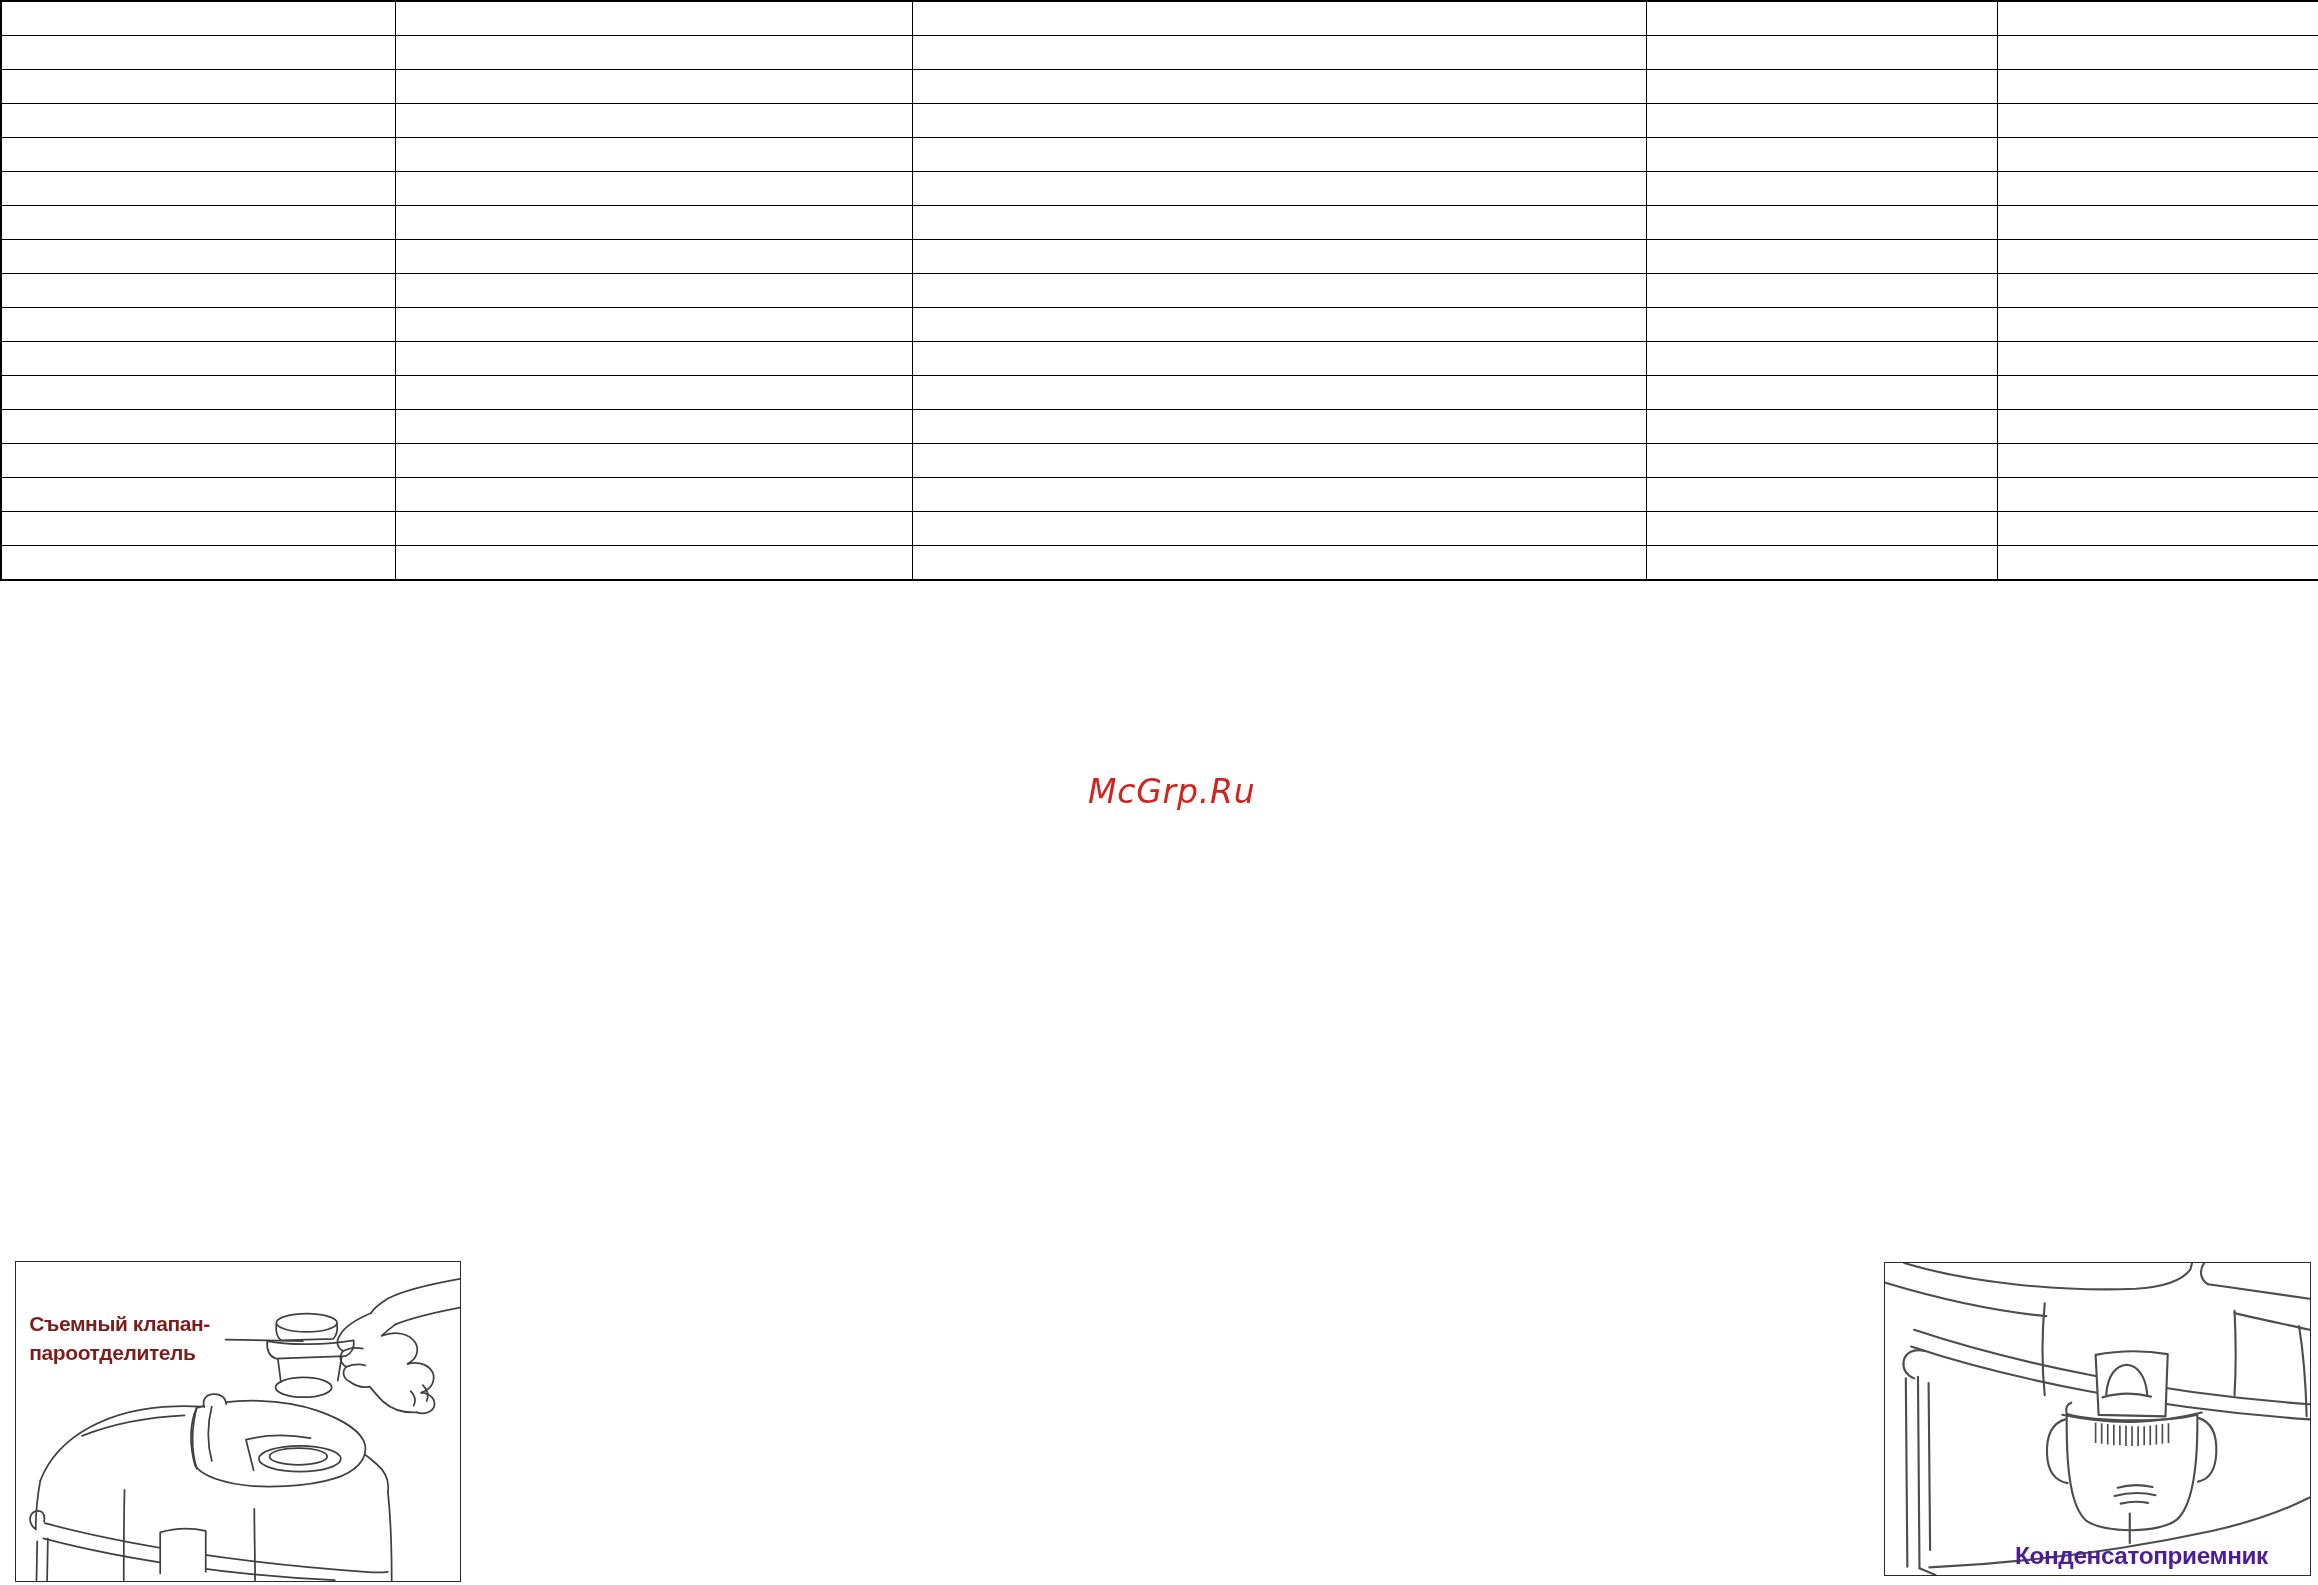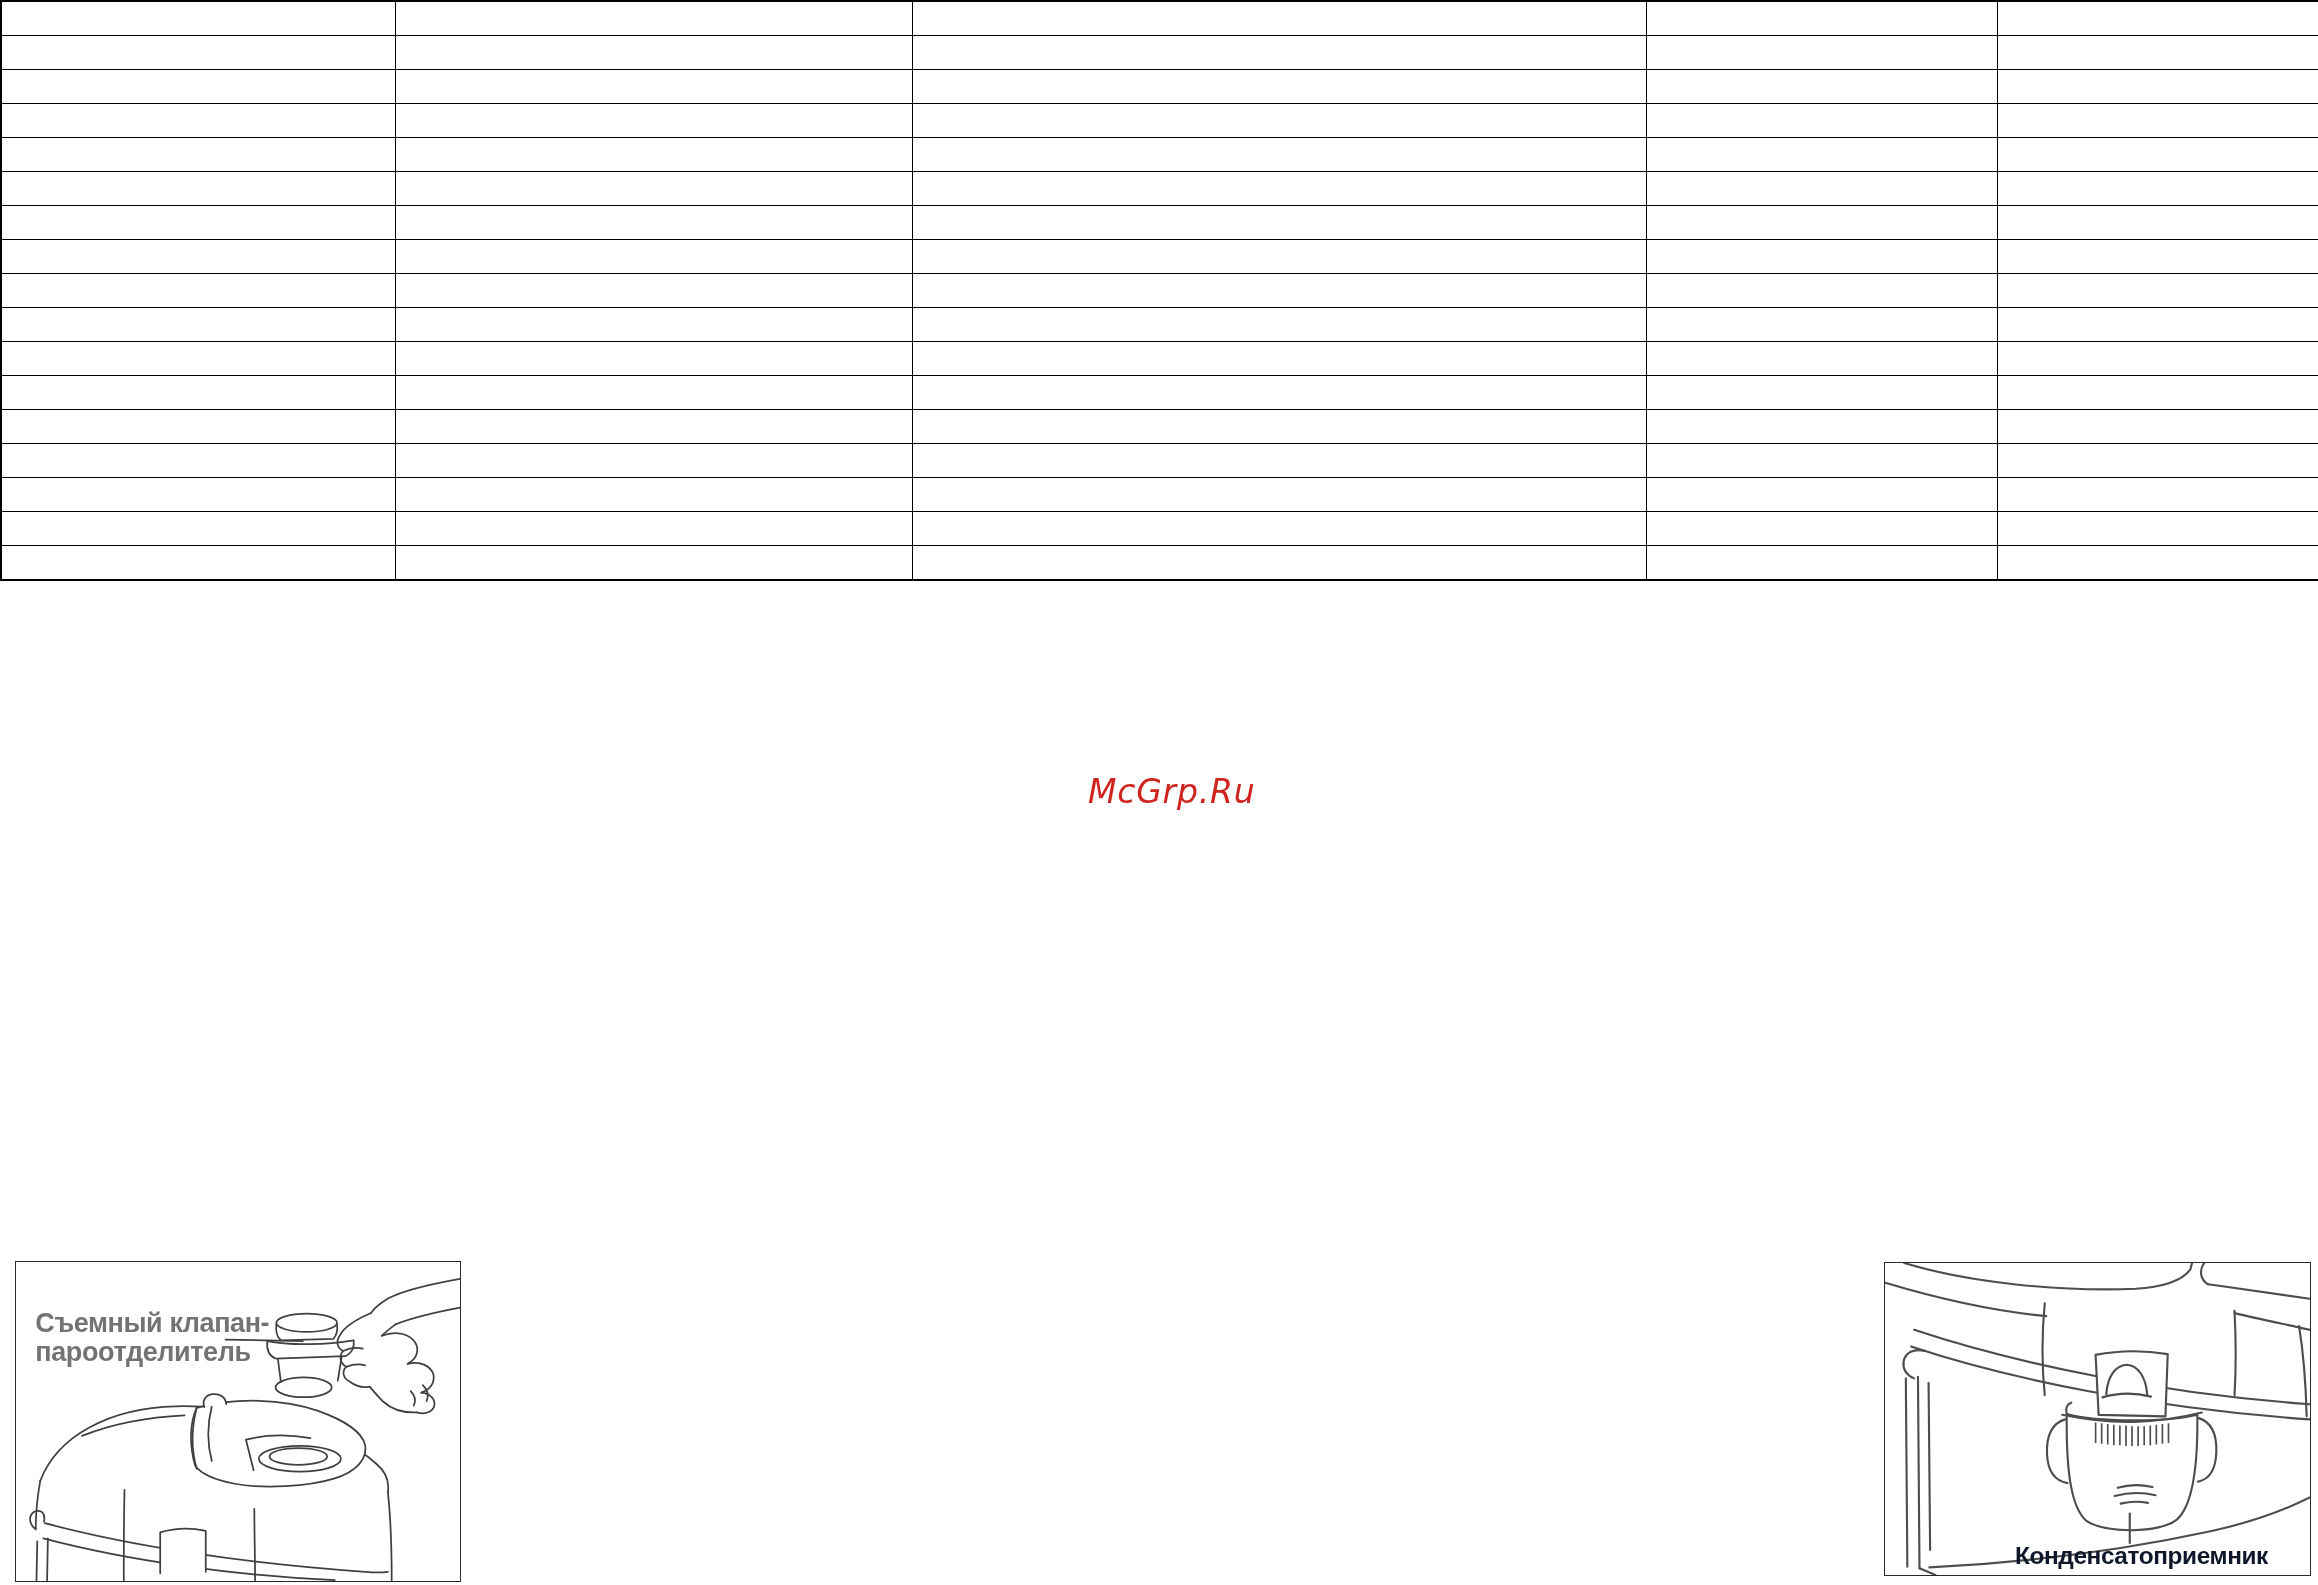--- a/index.html
+++ b/index.html
@@ -25,27 +25,27 @@
   }
   
   figure.figbox{
     margin:0;position:absolute;box-sizing:border-box;
     border:1.5px solid #2a2a2a;background:#fff;
   }
   figure.figbox.left{left:15.3px;top:1261px;width:446px;height:321px;}
   figure.figbox.right{left:1884px;top:1262px;width:427px;height:314px;}
   figure.figbox svg{position:absolute;left:0;top:0;width:100%;height:100%;}
   .figlabel{
-    position:absolute;left:19px;top:47px;
-    font-size:27px;line-height:29px;font-weight:600;
-    color:#737373;letter-spacing:-0.4px;white-space:nowrap;
+    position:absolute;left:13px;top:47px;
+    font-size:21px;line-height:29px;font-weight:600;
+    color:#7f1d1d;letter-spacing:-0.4px;white-space:nowrap;
   }
   .figlabel2{
     position:absolute;left:130px;top:279px;
-    font-size:24.4px;font-weight:600;color:#0f172a;
+    font-size:24.4px;font-weight:600;color:#4c1d95;
     letter-spacing:-0.4px;white-space:nowrap;
   }
   .ln{fill:none;stroke:#404040;stroke-width:2.3;stroke-linecap:round;stroke-linejoin:round;}
   .lnw{fill:#ffffff;stroke:#404040;stroke-width:2.3;stroke-linecap:round;stroke-linejoin:round;}
   .rn{fill:none;stroke:#4d4d4d;stroke-width:2.8;stroke-linecap:round;stroke-linejoin:round;}
   .rnw{fill:#ffffff;stroke:#4d4d4d;stroke-width:2.8;stroke-linecap:round;stroke-linejoin:round;}
   .hatch{fill:none;stroke:#4d4d4d;stroke-width:2.2;}
 </style>
 </head>
 <body>

